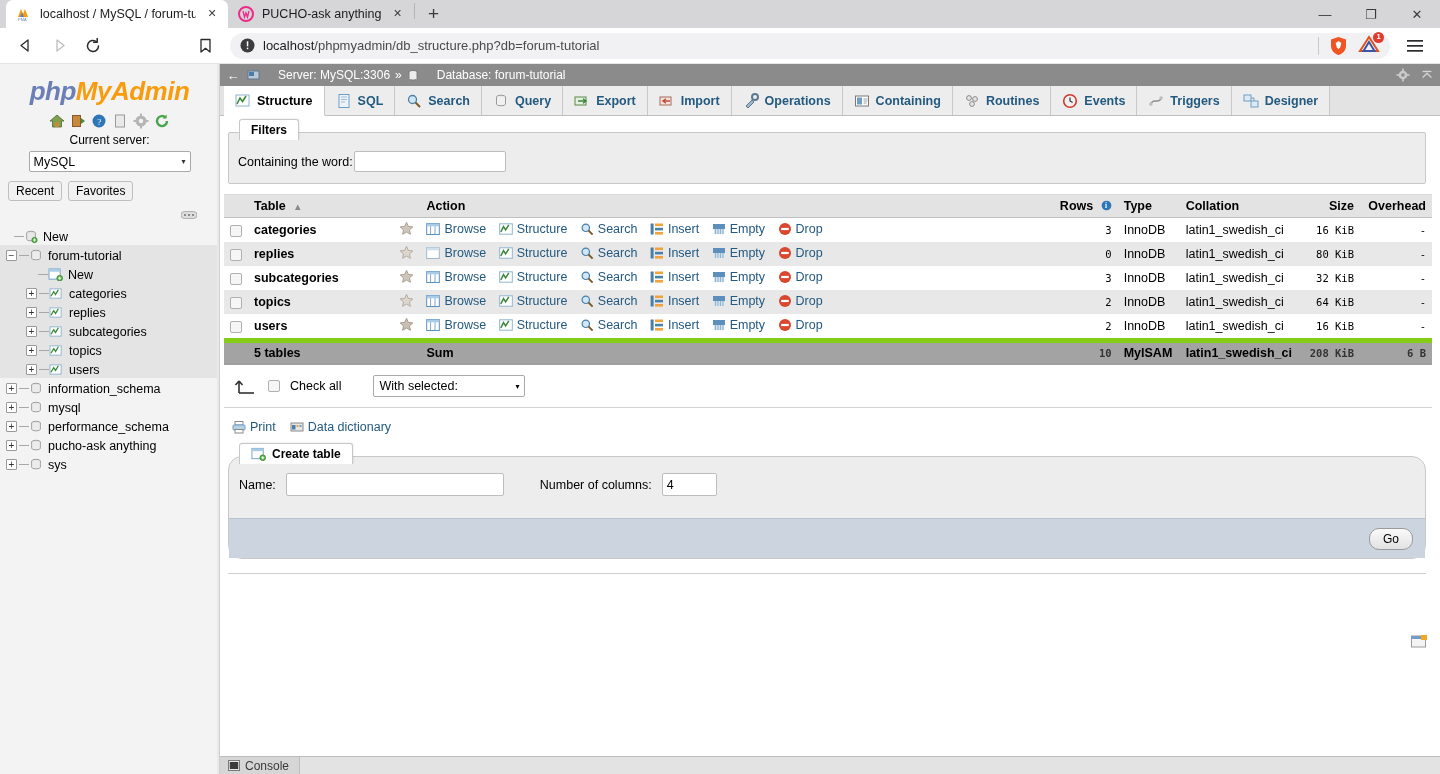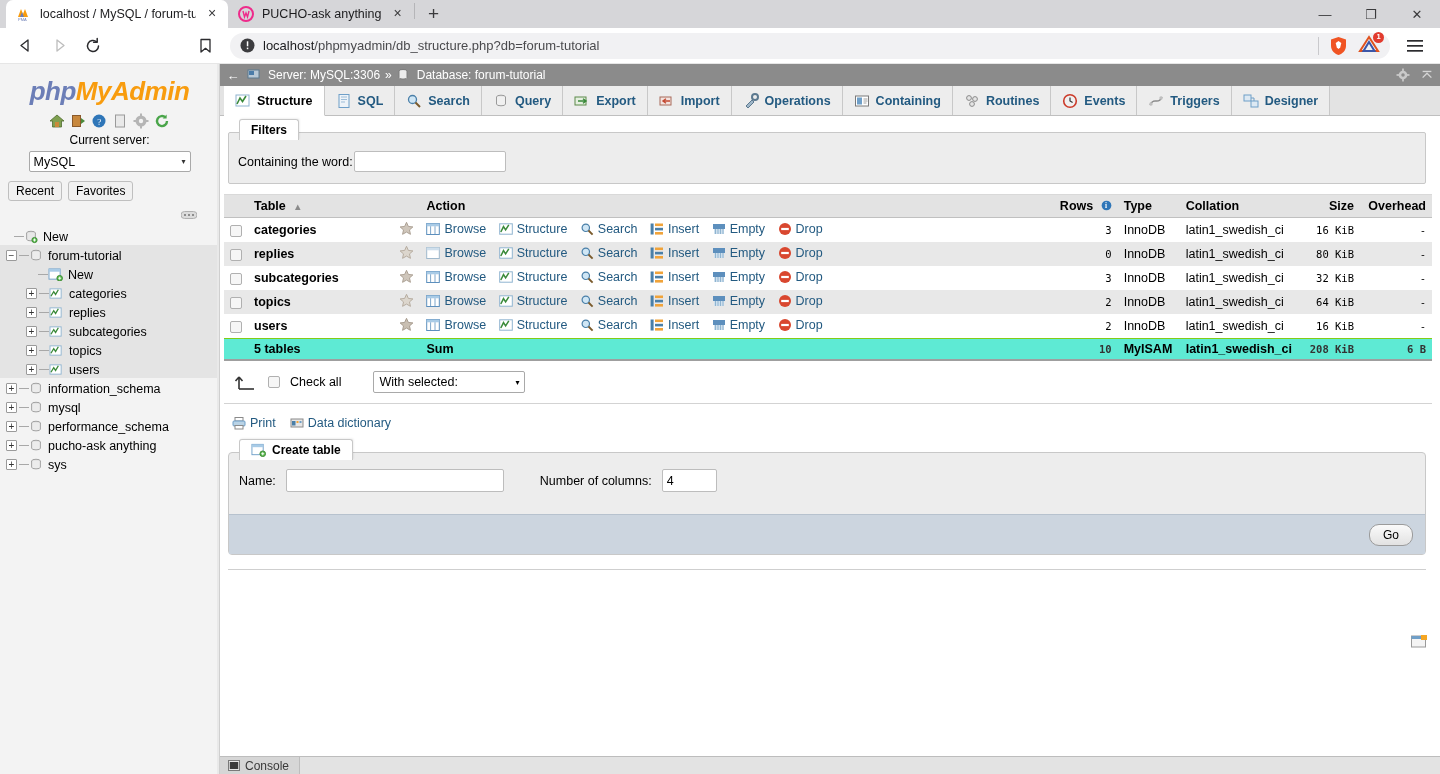--- a/index.html
+++ b/index.html
@@ -119,21 +119,21 @@
 
   
   .pma-main { flex: 1 1 auto; position: relative; background: #fff; height: 710px; overflow: hidden; }
 
   .breadcrumb {
     height: 22px; background: #8b8b8b; color: #fff;
     display: flex; align-items: center; gap: 5px; padding-left: 4px;
     font-size: 12px; position: relative;
   }
   .bc-back { width: 18px; text-align: center; color: #fff; font-size: 13px; }
-  .bc-item { display: flex; gap: 8px; }
+  .bc-item { display: flex; align-items: center; gap: 18px; }
   .bc-sep { color: #fff; }
   .bc-right { position: absolute; right: 6px; top: 0; height: 22px; display: flex; align-items: center; gap: 10px; }
 
   .tabs-row {
     height: 30px; background: #e3e3e3; display: flex; align-items: stretch;
     border-bottom: 1px solid #bfbfbf; padding-left: 4px;
   }
   .ptab {
     display: flex; align-items: center; gap: 6px; padding: 0 11px;
     font-size: 12.5px; font-weight: bold; color: #235a81;
@@ -169,40 +169,40 @@
   table.db-tables tr.odd td { background: #fff; }
   table.db-tables tr.even td { background: #e8e8e8; }
   td.tname { font-weight: bold; color: #235a81; padding-left: 12px; }
   td.star { width: 26px; text-align: center; }
   td.chk { width: 24px; text-align: center; }
   .alink { color: #235a81; text-decoration: none; }
   .act { display: inline-flex; align-items: center; gap: 4px; margin-right: 9px; }
   .act .ai { width: 14px; height: 14px; }
   .num { text-align: right; }
   .mono { font-family: "DejaVu Sans Mono", monospace; font-size: 10.5px; color: #555; }
-  .sumrow td { border-top: 1px solid #84cc16; border-bottom: 2px solid #9f9f9f; background:#5eead4; font-weight: bold; }
+  .sumrow td { border-top: 5px solid #84cc16; border-bottom: 2px solid #9f9f9f; background:#a3a3a3; font-weight: bold; }
   .sumrow td.mono { color: #333; }
   .cb { width: 12px; height: 12px; border: 1px solid #b0b0b0; background: #f6f6f6; display: inline-block; border-radius: 2px; vertical-align: middle; }
 
   .withsel-row { display: flex; align-items: center; gap: 10px; padding: 10px 0 10px 8px; border-bottom: 1px solid #d3d3d3; }
   .arrow-up { width: 26px; height: 18px; }
   .check-all-lbl { font-size: 12.5px; color: #000; }
   .selectbox {
     width: 152px; height: 22px; background: #fff; border: 1px solid #a9a9a9; border-radius: 2px;
     display: flex; align-items: center; justify-content: space-between; padding: 0 5px;
     font-size: 12.5px; color: #000; margin-left: 22px;
   }
   .selectbox .caret { font-size: 8px; }
 
   .links-row { display: flex; align-items: center; gap: 14px; padding: 12px 0 10px 8px; font-size: 12.5px; }
   .links-row .act { margin-right: 0; }
 
   .create-panel {
     margin: 12px 6px 0 4px; border: 1px solid #c8c8c8; background: #ededed;
-    border-radius: 4px; position: relative;
+    border-radius: 14px; position: relative;
   }
   .create-body { display: flex; align-items: center; gap: 10px; padding: 16px 0 22px 10px; }
   .create-body label { font-size: 12.5px; color: #000; }
   .panel-footer {
     background: #ccd5df; border-top: 1px solid #b7c2ce; padding: 8px 12px;
     display: flex; justify-content: flex-end; align-items: center; height: 40px;
   }
   .gobtn {
     background: linear-gradient(#fafafa,#e2e2e2); border: 1px solid #9b9b9b; border-radius: 10px;
     padding: 3px 13px; font-size: 12px; color: #000;

